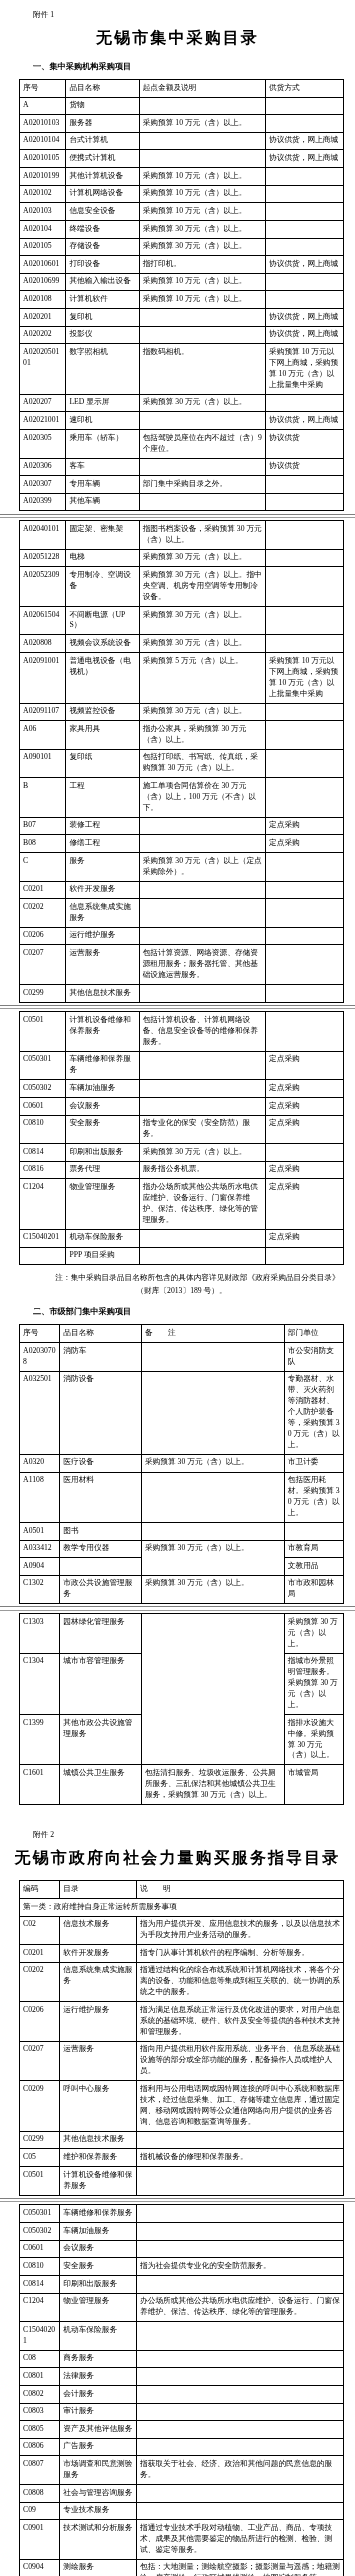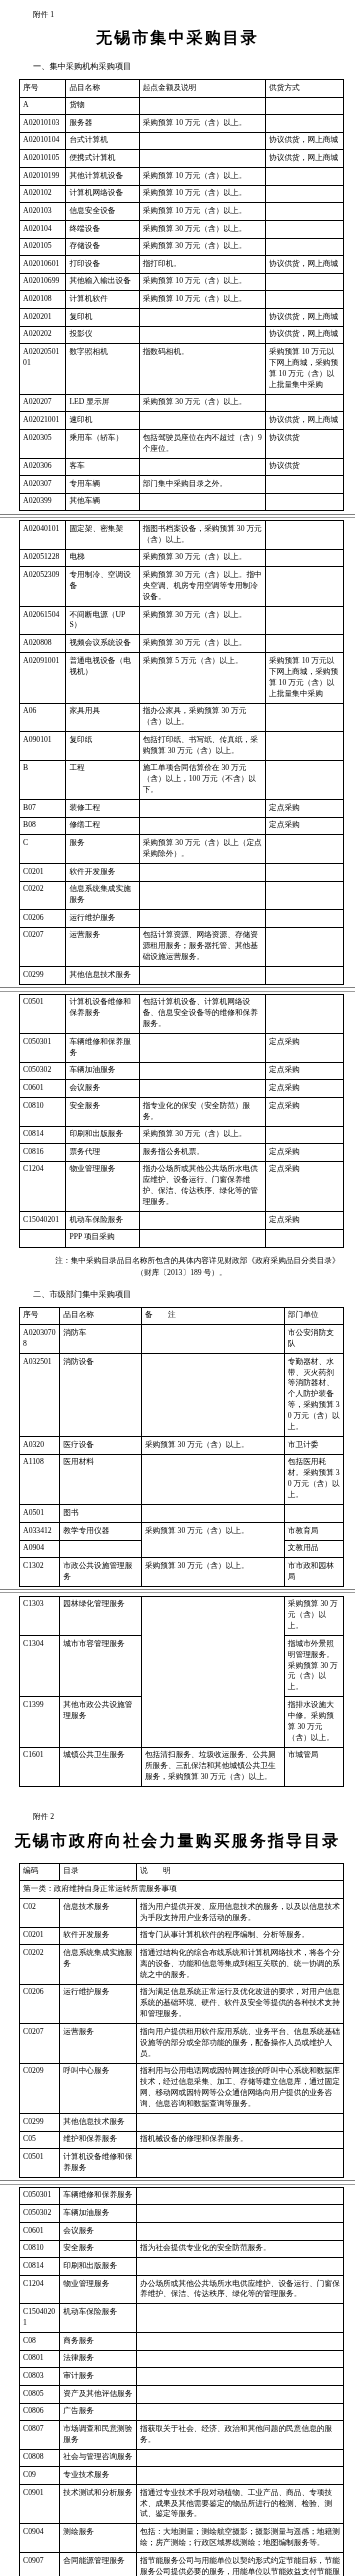--- a/index.html
+++ b/index.html
@@ -17,21 +17,21 @@
   .doc-title{
     font-family:"Liberation Sans","DejaVu Sans",sans-serif;
     font-weight:bold;
     font-size:16px;
     letter-spacing:2.1px;
     text-align:center;
     margin:8.2px 0 11.3px 0;
   }
   .section-heading{
     font-family:"Liberation Sans","DejaVu Sans",sans-serif;
-    font-weight:normal;
+    font-weight:bold;
     font-size:8.2px;
     margin:9.3px 0 7.2px 33px;
   }
   .tbl-zone{margin-left:19px;width:325px;}
   table{
     border-collapse:collapse;
     table-layout:fixed;
     width:325px;
     border-radius:29px;
   }
@@ -257,20 +257,26 @@
             <td>采购预算 30 万元（含）以上。</td>
             <td></td>
           </tr>
           <tr>
             <td>A02091001</td>
             <td>普通电视设备（电视机）</td>
             <td>采购预算 5 万元（含）以上。</td>
             <td>采购预算 10 万元以下网上商城，采购预算 10 万元（含）以上批量集中采购</td>
           </tr>
           <tr>
+            <td>A02091107</td>
+            <td>视频监控设备</td>
+            <td>采购预算 30 万元（含）以上。</td>
+            <td></td>
+          </tr>
+          <tr>
             <td>A06</td>
             <td>家具用具</td>
             <td>指办公家具，采购预算 30 万元（含）以上。</td>
             <td></td>
           </tr>
           <tr>
             <td>A090101</td>
             <td>复印纸</td>
             <td>包括打印纸、书写纸、传真纸，采购预算 30 万元（含）以上。</td>
             <td></td>
@@ -621,20 +627,25 @@
             <td>C08</td>
             <td>商务服务</td>
             <td></td>
           </tr>
           <tr>
             <td>C0801</td>
             <td>法律服务</td>
             <td></td>
           </tr>
           <tr>
+            <td>C0802</td>
+            <td>会计服务</td>
+            <td></td>
+          </tr>
+          <tr>
             <td>C0803</td>
             <td>审计服务</td>
             <td></td>
           </tr>
           <tr>
             <td>C0805</td>
             <td>资产及其他评估服务</td>
             <td></td>
           </tr>
           <tr>

